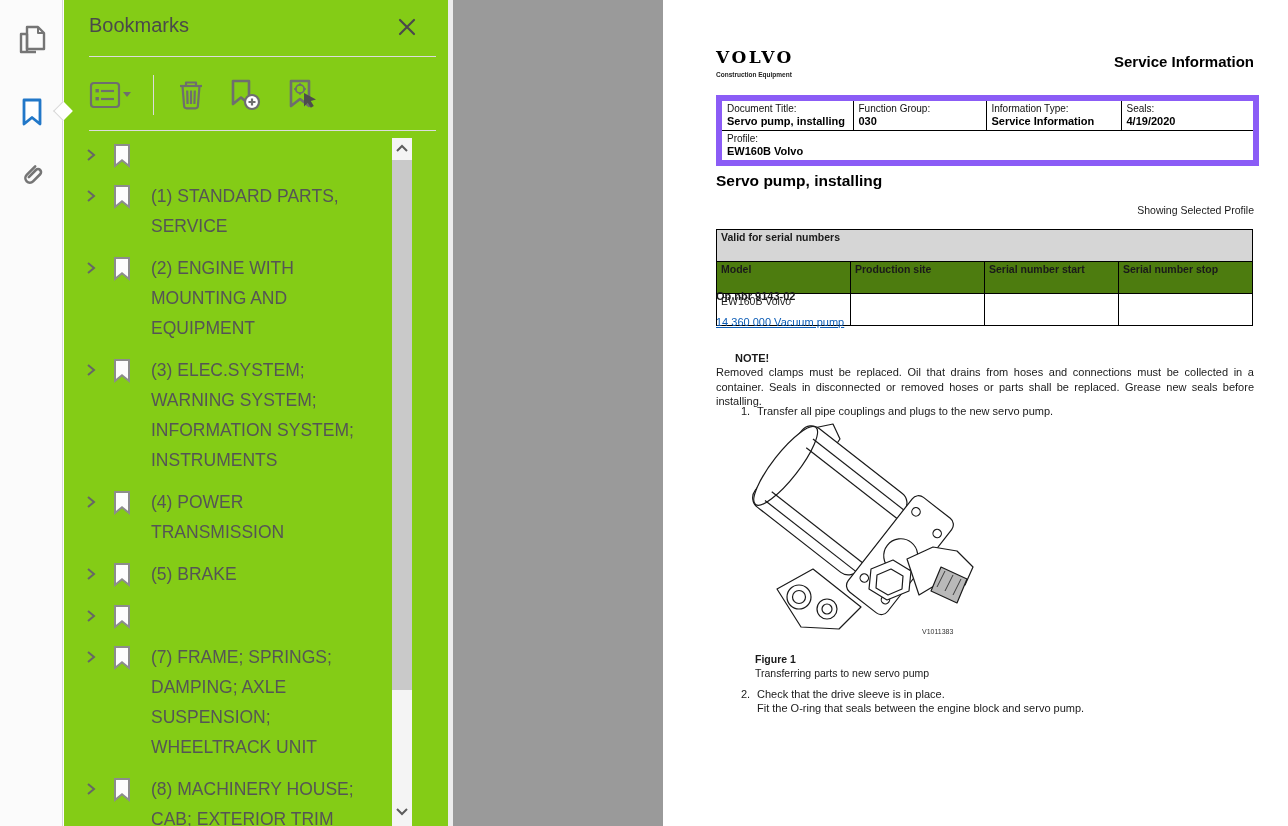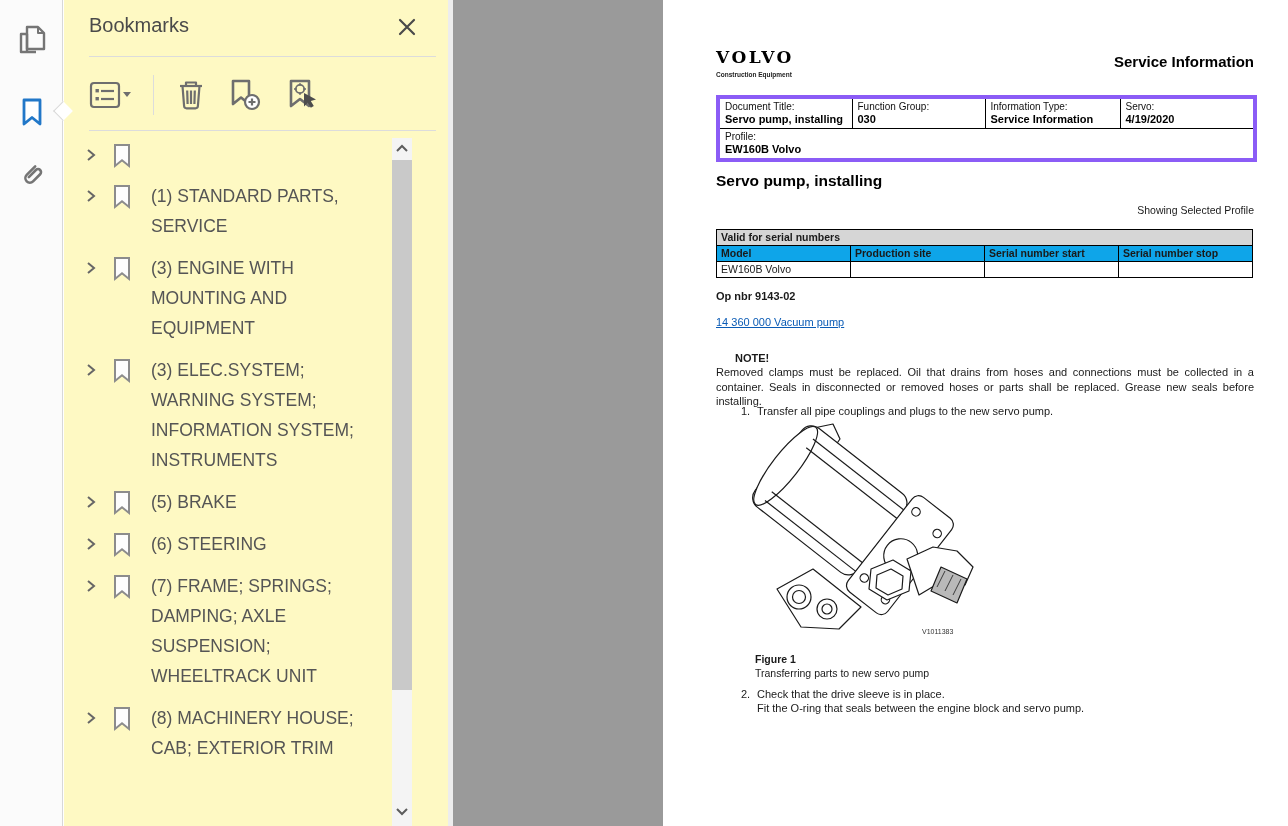--- a/index.html
+++ b/index.html
@@ -10,21 +10,21 @@
   #left-rail { position:absolute; left:0; top:0; width:63px; height:826px;
                background:#fbfbfb; border-right:1px solid #d8d8d8; z-index:5; }
   .rail-btn { position:absolute; left:14px; width:36px; height:36px; display:flex;
               align-items:center; justify-content:center; cursor:pointer; }
   #rail-notch { position:absolute; left:56px; top:104px; width:14px; height:14px;
                 background:#fff; border-left:1px solid #d8d8d8; border-bottom:1px solid #d8d8d8;
                 transform:rotate(45deg); z-index:6; }
 
   
   #bookmarks-panel { position:absolute; left:64px; top:0; width:384px; height:826px;
-                     background:#fef9c3; z-index:4; }
+                     background:#84cc16; z-index:4; }
   #panel-title { position:absolute; left:25px; top:14px; font-size:20px; color:#4a4a4a; }
   #panel-close { position:absolute; right:28px; top:14px; width:26px; height:26px;
                  display:flex; align-items:center; justify-content:center; cursor:pointer; }
   .hdivider { position:absolute; left:25px; right:12px; height:1px; background:#dcdcdc; }
   #toolbar { position:absolute; left:25px; top:62px; height:66px; right:12px;
              display:flex; align-items:center; gap:22px; }
   .tool-btn { display:flex; align-items:center; justify-content:center; cursor:pointer; }
   .vsep { width:1px; height:40px; background:#dcdcdc; }
 
   
@@ -58,34 +58,34 @@
   
   #brand-logo { position:absolute; left:53px; top:47px; font-family:"DejaVu Serif", serif;
                 font-weight:bold; font-size:17px; letter-spacing:2.5px; color:#000; }
   #brand-sub  { position:absolute; left:53px; top:71px; font-size:6.5px; font-weight:bold; color:#222; }
   #service-info { position:absolute; right:34px; top:53px; font-size:15px; font-weight:bold; color:#000; }
 
   
   #meta-table { position:absolute; left:53px; top:95px; width:537px;
                 border-collapse:collapse; table-layout:fixed; }
   #meta-table td { border:1px solid #000; padding:2px 5px 3px; vertical-align:top; }
-  #meta-table { border:4px solid #8b5cf6; }
+  #meta-table { border:6px solid #8b5cf6; }
   .meta-label { font-size:10px; color:#111; display:block; }
   .meta-value { font-size:11px; font-weight:bold; color:#000; display:block; margin-top:1px; }
 
   #doc-title { position:absolute; left:53px; top:172px; font-size:15.5px; font-weight:bold; color:#000; }
   #showing-profile { position:absolute; right:34px; top:204px; font-size:10.5px; color:#1a1a1a; }
 
   
   #serial-table { position:absolute; left:53px; top:229px; width:537px;
                   border-collapse:collapse; table-layout:fixed; border:1.5px solid #000; }
-  #serial-table td, #serial-table th { border:1px solid #000; font-size:10.5px; padding:1px 4px 2px;
+  #serial-table td, #serial-table th { border:1px solid #000; font-size:10.5px; padding:1px 4px 18px;
                                        text-align:left; vertical-align:top; }
   #serial-table .cap-row td { background:#d6d6d6; font-weight:bold; }
-  #serial-table .hdr-row th { background:#0ea5e9; font-weight:bold;margin-top:48px; }
+  #serial-table .hdr-row th { background:#4d7c0f; font-weight:bold;margin-top:48px; }
   #serial-table .data-row td { height:15px; }
 
   #op-nbr { position:absolute; left:53px; top:290px; font-size:11px; font-weight:bold; }
   #doc-link { position:absolute; left:53px; top:316px; font-size:11px; color:#0a5bb5;
               text-decoration:underline; cursor:pointer; }
   #note-title { position:absolute; left:53px; top:352px; font-size:11px; font-weight:bold;margin-left:19px; }
   #note-body { position:absolute; left:53px; top:365px; width:538px; font-size:11px;
                line-height:14.5px; text-align:justify; }
 
   .step { position:absolute; left:78px; display:flex; font-size:11px; line-height:13.5px; }
@@ -227,21 +227,21 @@
       <span class="bm-chev">
           <svg width="12" height="14" viewBox="0 0 12 14">
             <path d="M3,2 L9,7 L3,12" fill="none" stroke="#666" stroke-width="2"></path>
           </svg>
         </span>
       <span class="bm-glyph">
           <svg width="22" height="26" viewBox="0 0 22 26">
             <path d="M4,2 h14 v21 l-7,-5.7 l-7,5.7 z" fill="#fdfdfd" stroke="#8c8c8c" stroke-width="2"></path>
           </svg>
         </span>
-      <span class="bm-label">(3) ENGINE WITH MOUNTING AND EQUIPMENT</span>
+      <span class="bm-label">(2) ENGINE WITH MOUNTING AND EQUIPMENT</span>
     </div>
     <div class="bm-row">
       <span class="bm-chev">
           <svg width="12" height="14" viewBox="0 0 12 14">
             <path d="M3,2 L9,7 L3,12" fill="none" stroke="#666" stroke-width="2"></path>
           </svg>
         </span>
       <span class="bm-glyph">
           <svg width="22" height="26" viewBox="0 0 22 26">
             <path d="M4,2 h14 v21 l-7,-5.7 l-7,5.7 z" fill="#fdfdfd" stroke="#8c8c8c" stroke-width="2"></path>
@@ -253,34 +253,46 @@
       <span class="bm-chev">
           <svg width="12" height="14" viewBox="0 0 12 14">
             <path d="M3,2 L9,7 L3,12" fill="none" stroke="#666" stroke-width="2"></path>
           </svg>
         </span>
       <span class="bm-glyph">
           <svg width="22" height="26" viewBox="0 0 22 26">
             <path d="M4,2 h14 v21 l-7,-5.7 l-7,5.7 z" fill="#fdfdfd" stroke="#8c8c8c" stroke-width="2"></path>
           </svg>
         </span>
+      <span class="bm-label">(4) POWER TRANSMISSION</span>
+    </div>
+    <div class="bm-row">
+      <span class="bm-chev">
+          <svg width="12" height="14" viewBox="0 0 12 14">
+            <path d="M3,2 L9,7 L3,12" fill="none" stroke="#666" stroke-width="2"></path>
+          </svg>
+        </span>
+      <span class="bm-glyph">
+          <svg width="22" height="26" viewBox="0 0 22 26">
+            <path d="M4,2 h14 v21 l-7,-5.7 l-7,5.7 z" fill="#fdfdfd" stroke="#8c8c8c" stroke-width="2"></path>
+          </svg>
+        </span>
       <span class="bm-label">(5) BRAKE</span>
     </div>
     <div class="bm-row">
       <span class="bm-chev">
           <svg width="12" height="14" viewBox="0 0 12 14">
             <path d="M3,2 L9,7 L3,12" fill="none" stroke="#666" stroke-width="2"></path>
           </svg>
         </span>
       <span class="bm-glyph">
           <svg width="22" height="26" viewBox="0 0 22 26">
             <path d="M4,2 h14 v21 l-7,-5.7 l-7,5.7 z" fill="#fdfdfd" stroke="#8c8c8c" stroke-width="2"></path>
           </svg>
         </span>
-      <span class="bm-label">(6) STEERING</span>
     </div>
     <div class="bm-row">
       <span class="bm-chev">
           <svg width="12" height="14" viewBox="0 0 12 14">
             <path d="M3,2 L9,7 L3,12" fill="none" stroke="#666" stroke-width="2"></path>
           </svg>
         </span>
       <span class="bm-glyph">
           <svg width="22" height="26" viewBox="0 0 22 26">
             <path d="M4,2 h14 v21 l-7,-5.7 l-7,5.7 z" fill="#fdfdfd" stroke="#8c8c8c" stroke-width="2"></path>
@@ -338,21 +350,21 @@
         </td>
         <td style="width:133px">
           <span class="meta-label">Function Group:</span>
           <span class="meta-value">030</span>
         </td>
         <td style="width:135px">
           <span class="meta-label">Information Type:</span>
           <span class="meta-value">Service Information</span>
         </td>
         <td style="width:135px">
-          <span class="meta-label">Servo:</span>
+          <span class="meta-label">Seals:</span>
           <span class="meta-value">4/19/2020</span>
         </td>
       </tr>
       <tr>
         <td colspan="4">
           <span class="meta-label">Profile:</span>
           <span class="meta-value">EW160B Volvo</span>
         </td>
       </tr>
     </tbody>

